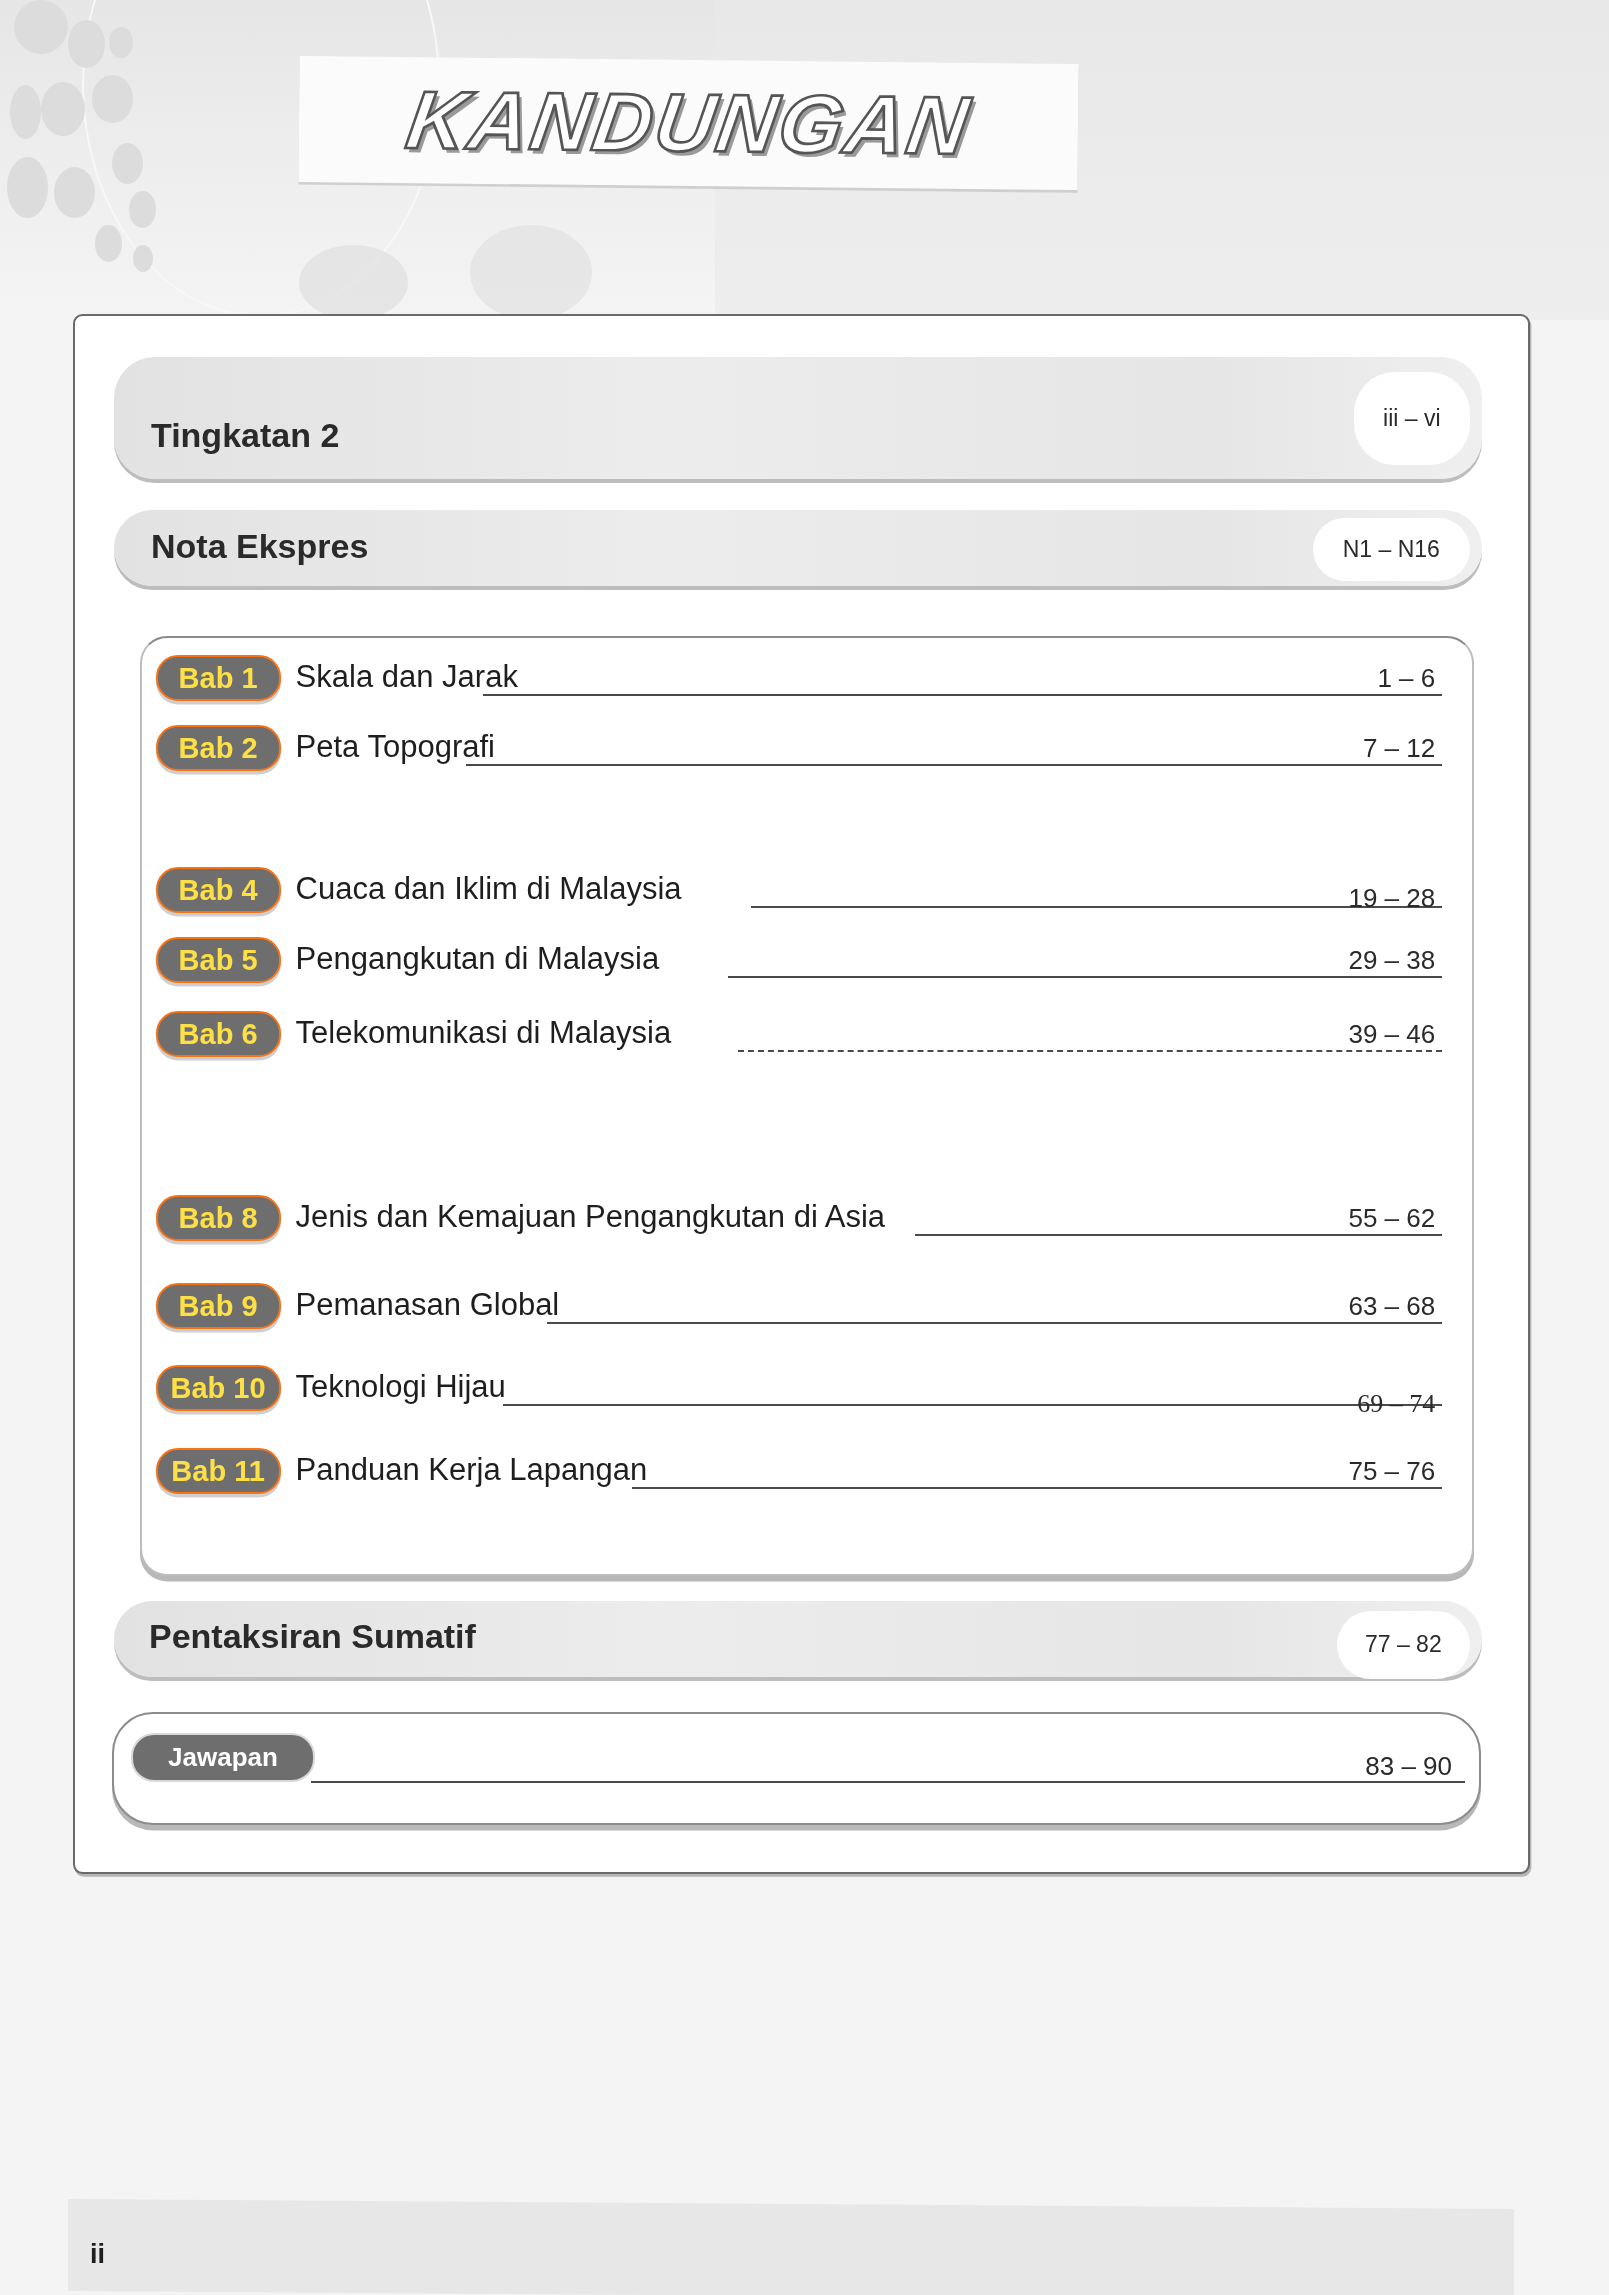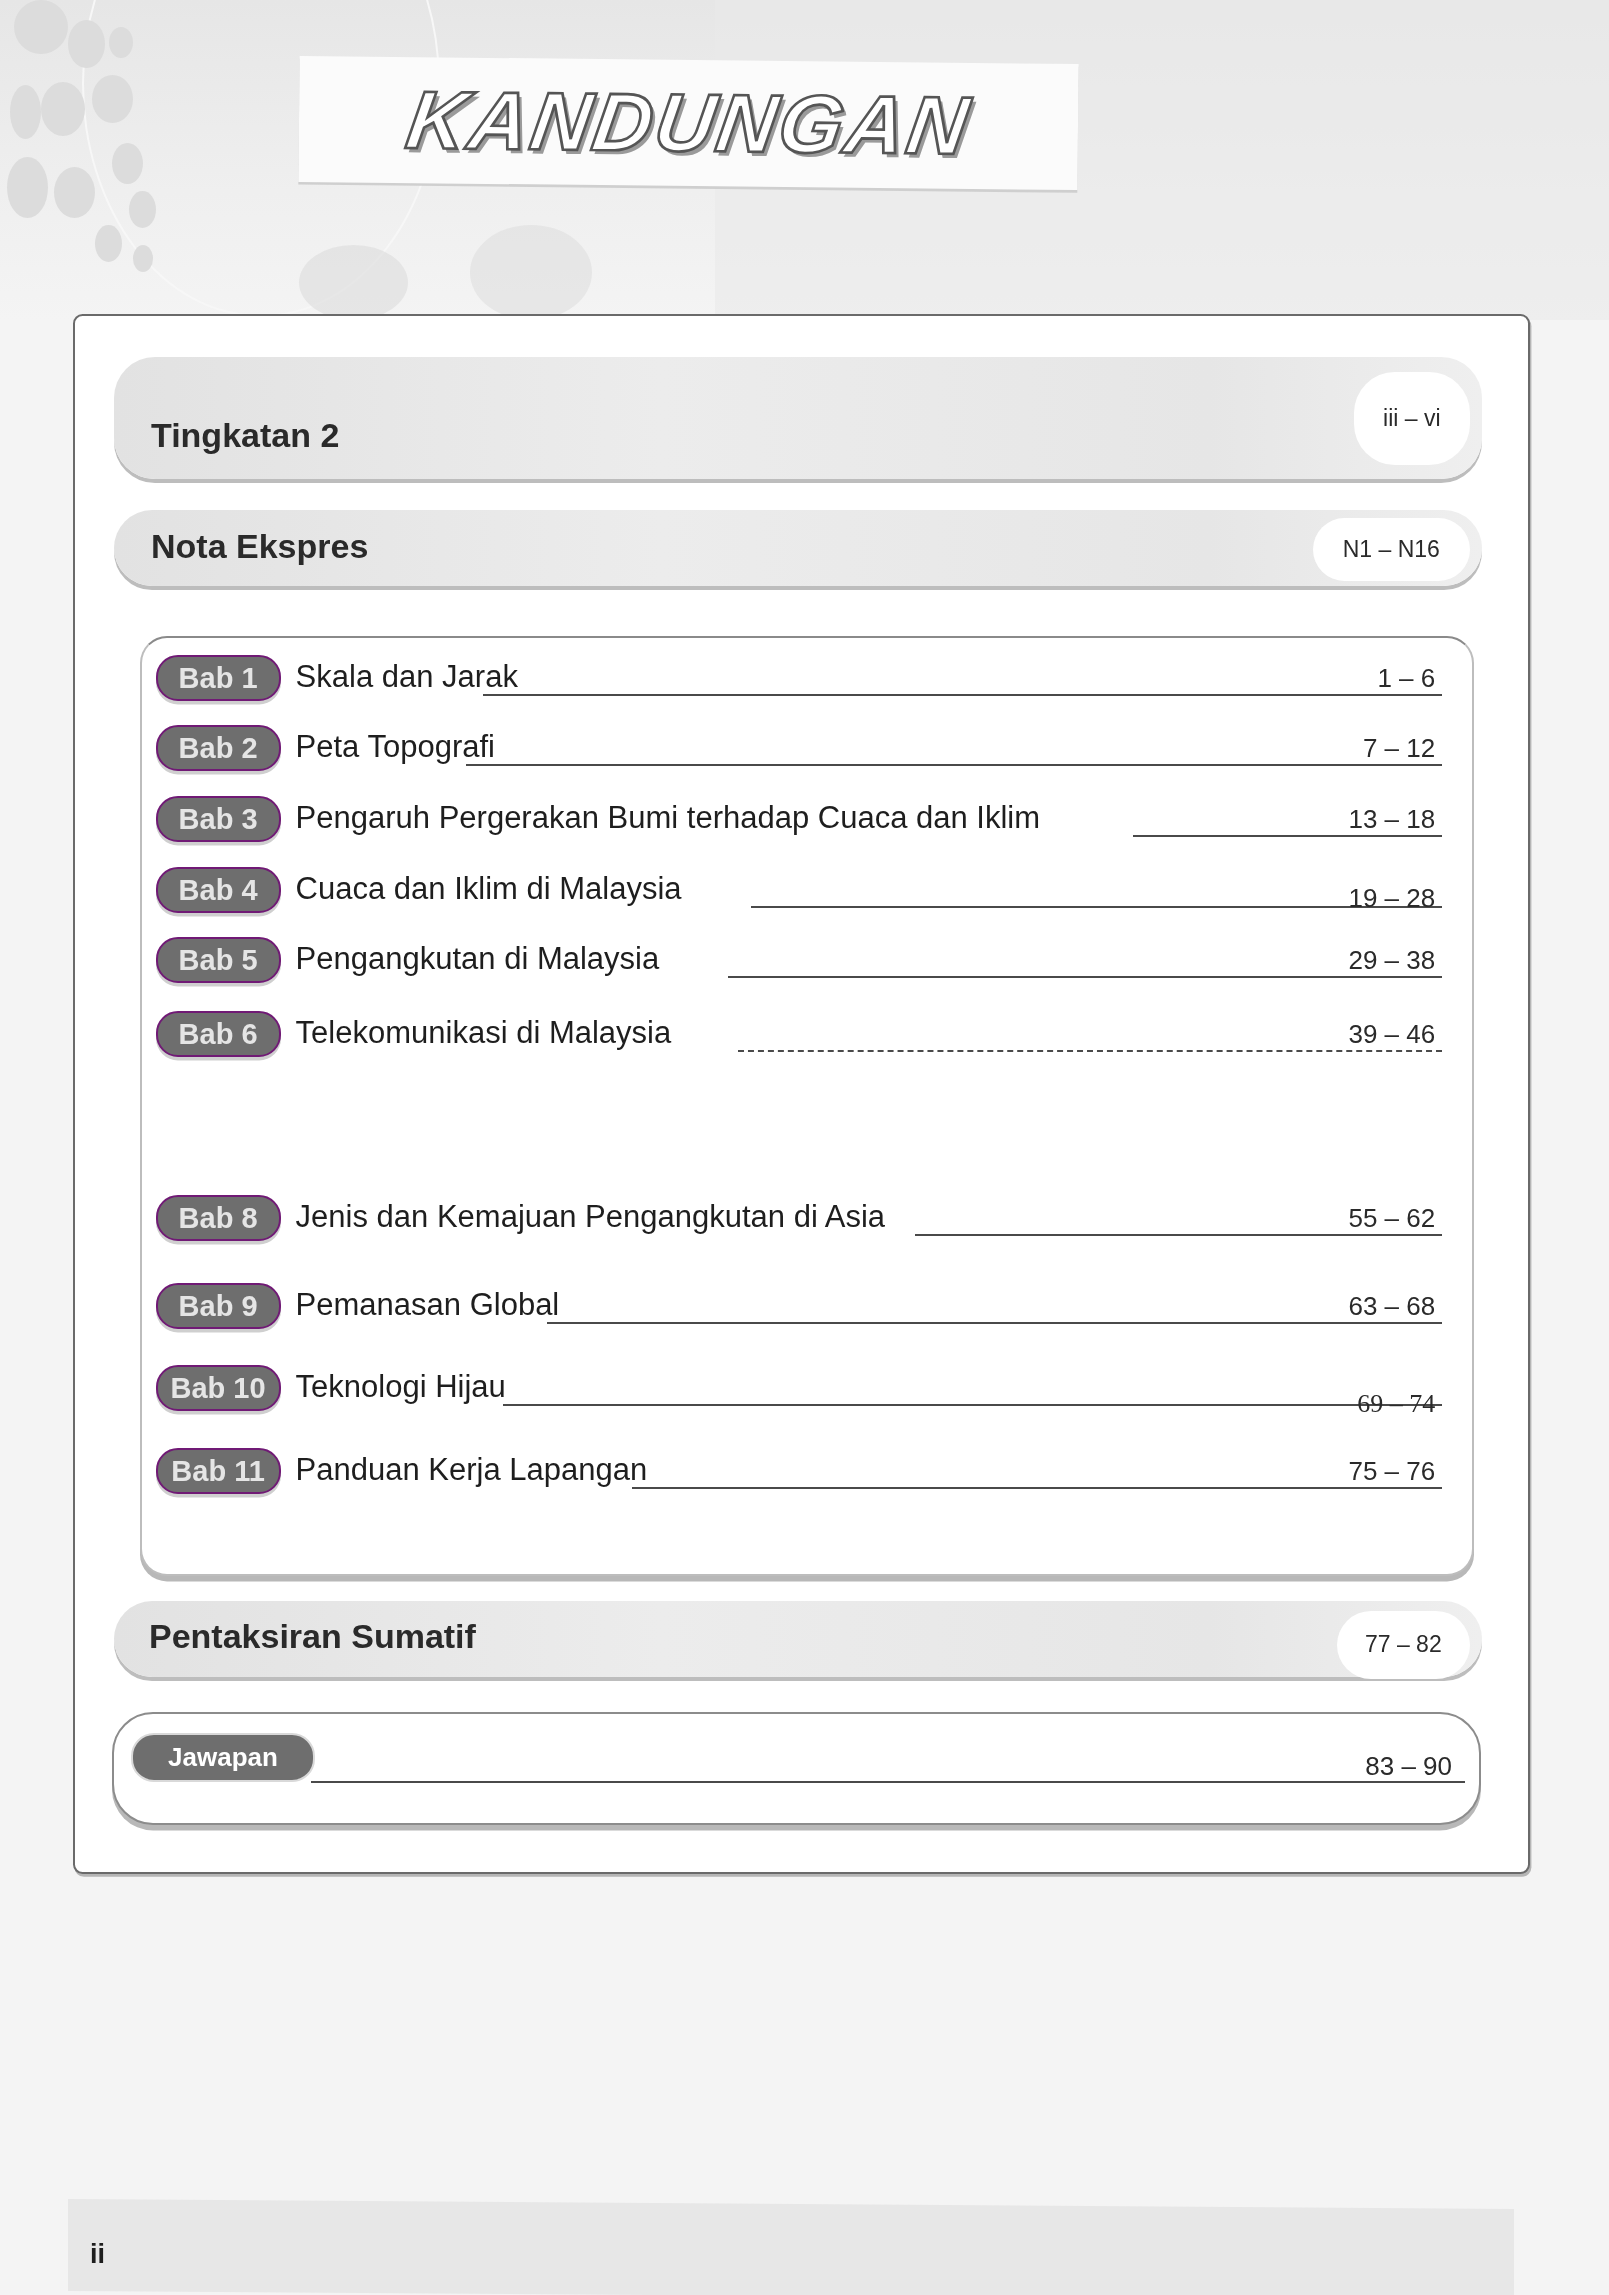--- a/index.html
+++ b/index.html
@@ -57,23 +57,23 @@
 
   
   .chapters {
     position: absolute; left: 140px; top: 636px; width: 1330px; height: 936px;
     border: 2px solid #bdbdbd; border-radius: 27px; border-top-color: #8a8a8a;
     box-shadow: 0 5.4px 0 #b8b8b8; background: #fff;
   }
   .chap-row { position: absolute; left: 13.6px; width: 1300px; height: 54px; }
   .bab-badge {
     position: absolute; left: 0; top: 0; width: 121px; height: 42px;
-    border-radius: 22px; background: #6e6e6e; border: 2px solid #701a75;
+    border-radius: 22px; background: #6e6e6e; border: 2px solid #f97316;
     box-shadow: 0 3.4px 0 #cfcfcf;
-    color: #e5e5e5; font-weight: bold; font-size: 29px;
+    color: #fde047; font-weight: bold; font-size: 29px;
     display: flex; align-items: center; justify-content: center;
   }
   .chap-title {
     position: absolute; left: 140px; top: 2.7px; font-size: 31px; color: #1e1e1e;
     white-space: nowrap; line-height: 38px;
   }
   .chap-line {
     position: absolute; right: 13.6px; height: 0; border-top: 2px solid #4a4a4a;
   }
   .chap-line.dashed { border-top: 2px dashed #4a4a4a; }
@@ -144,26 +144,20 @@
     <div class="chap-title">Skala dan Jarak</div>
     <div class="chap-line" style="left:327px;top:39px;"></div>
     <div class="chap-pages" style="top:8.2px;">1 – 6</div>
   </div>
   <div class="chap-row" style="top:87px;">
     <div class="bab-badge">Bab 2</div>
     <div class="chap-title">Peta Topografi</div>
     <div class="chap-line" style="left:310px;top:39px;"></div>
     <div class="chap-pages" style="top:8.2px;">7 – 12</div>
   </div>
-  <div class="chap-row" style="top:158px;">
-    <div class="bab-badge">Bab 3</div>
-    <div class="chap-title">Pengaruh Pergerakan Bumi terhadap Cuaca dan Iklim</div>
-    <div class="chap-line" style="left:977px;top:39px;"></div>
-    <div class="chap-pages" style="top:8.2px;">13 – 18</div>
-  </div>
   <div class="chap-row" style="top:229px;">
     <div class="bab-badge">Bab 4</div>
     <div class="chap-title">Cuaca dan Iklim di Malaysia</div>
     <div class="chap-line" style="left:595px;top:39px;"></div>
     <div class="chap-pages" style="top:16px;">19 – 28</div>
   </div>
   <div class="chap-row" style="top:299px;">
     <div class="bab-badge">Bab 5</div>
     <div class="chap-title">Pengangkutan di Malaysia</div>
     <div class="chap-line" style="left:572px;top:39px;"></div>

